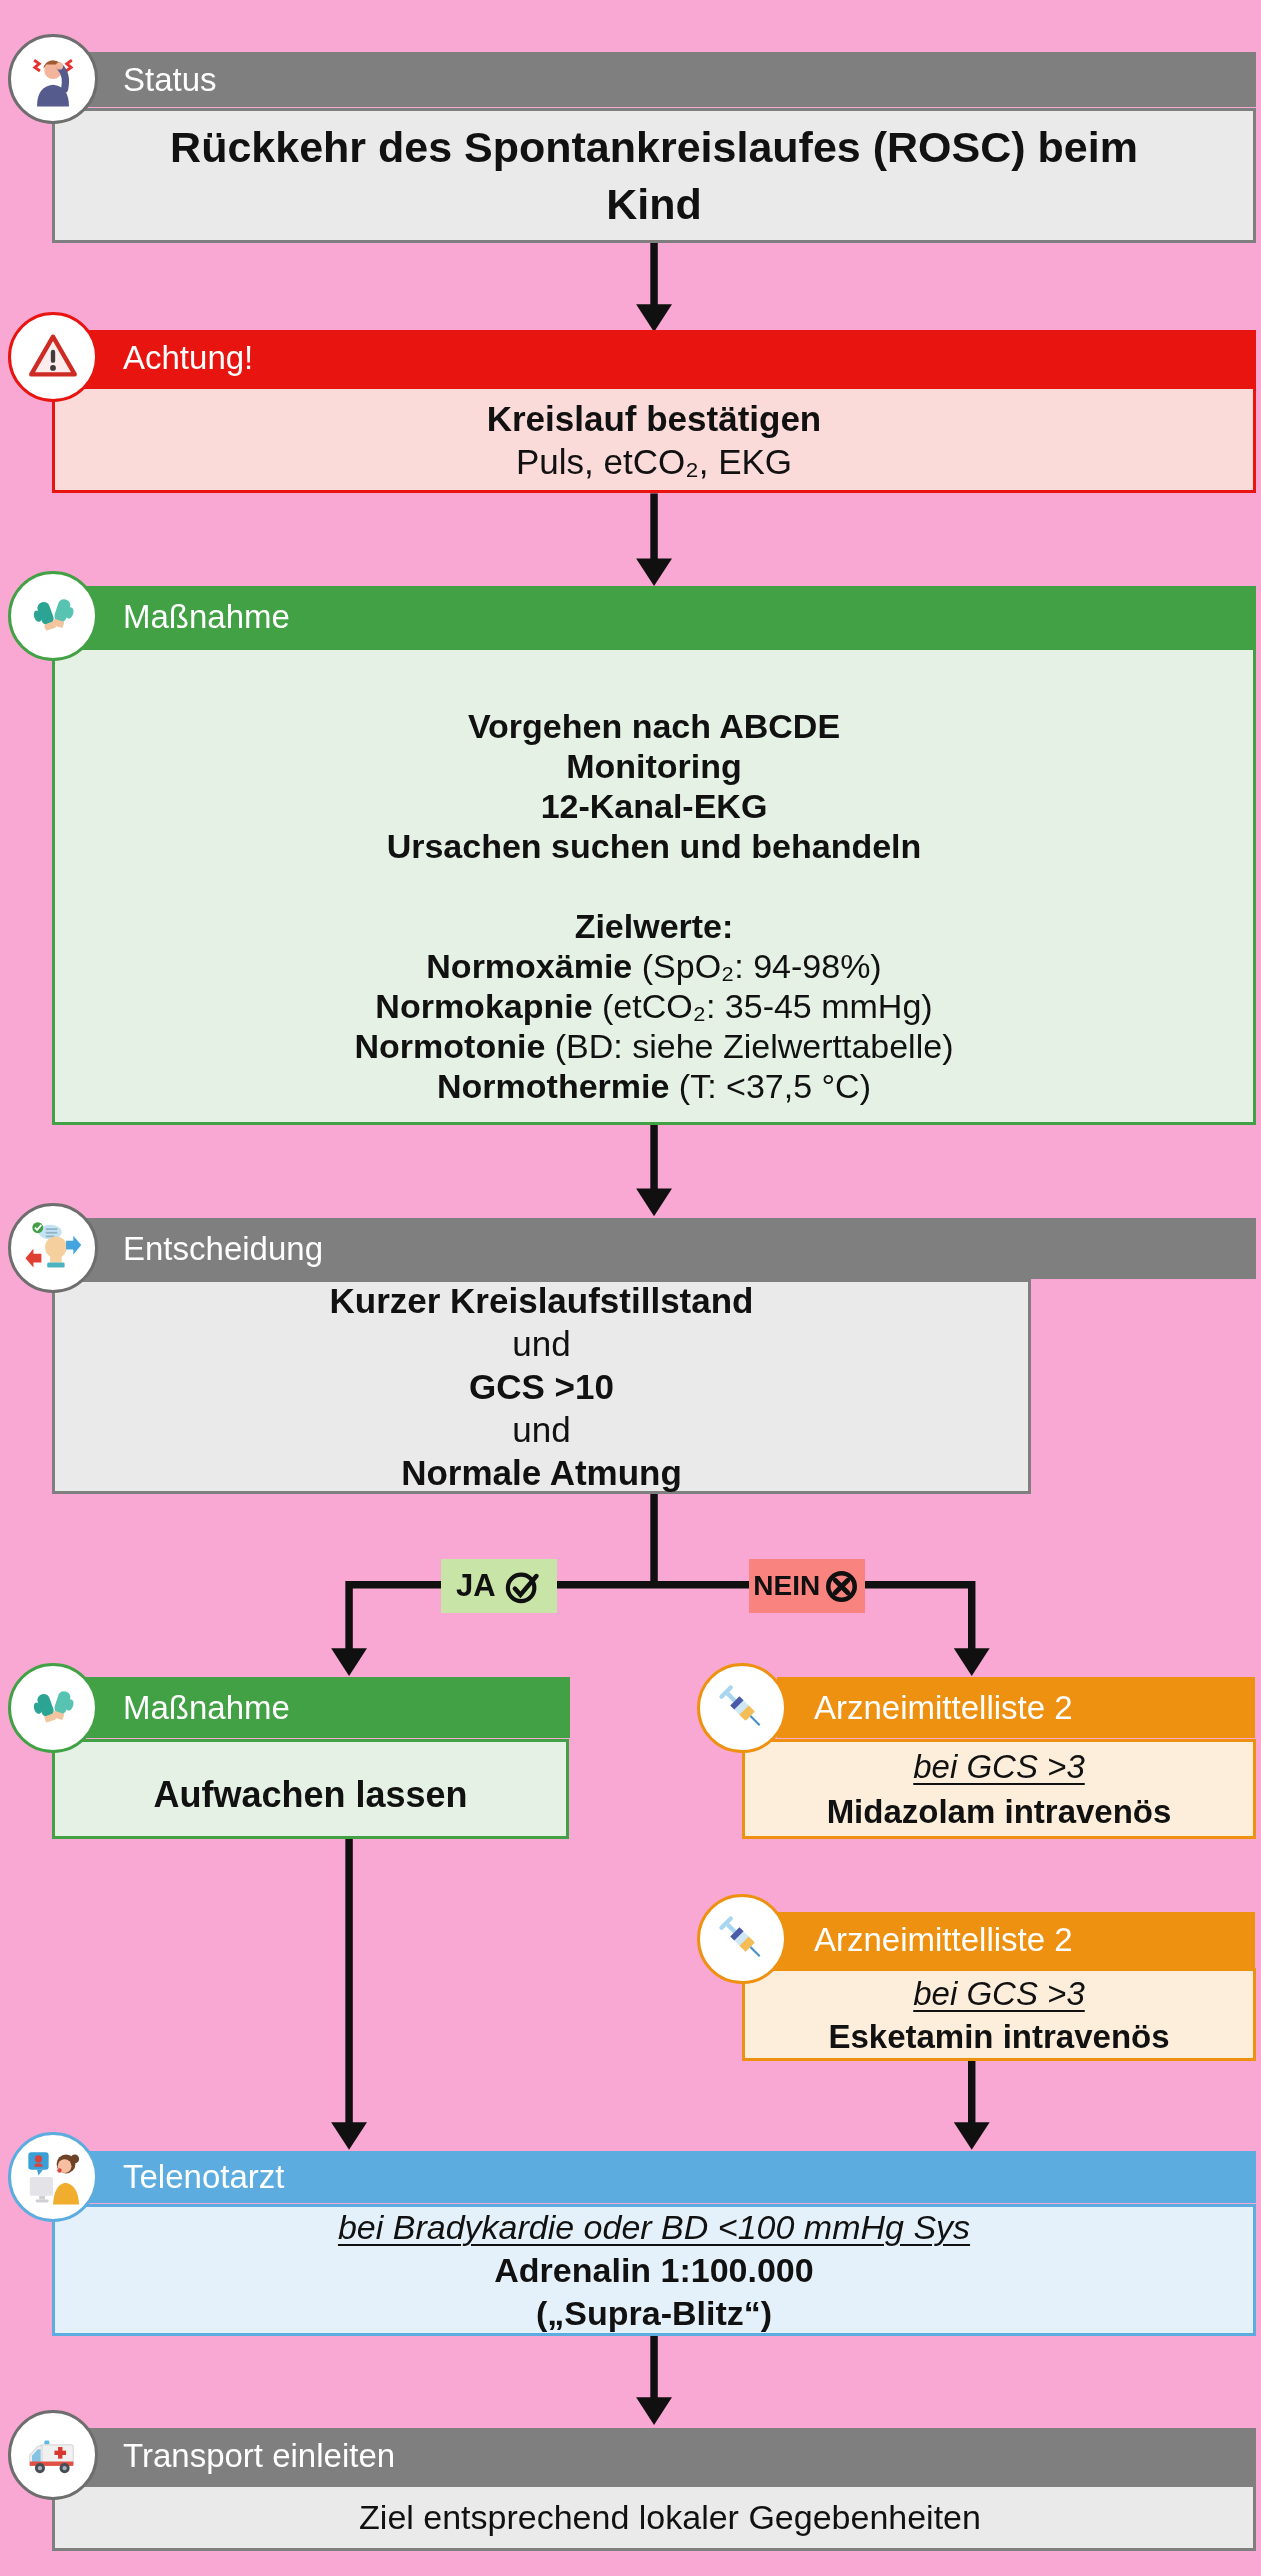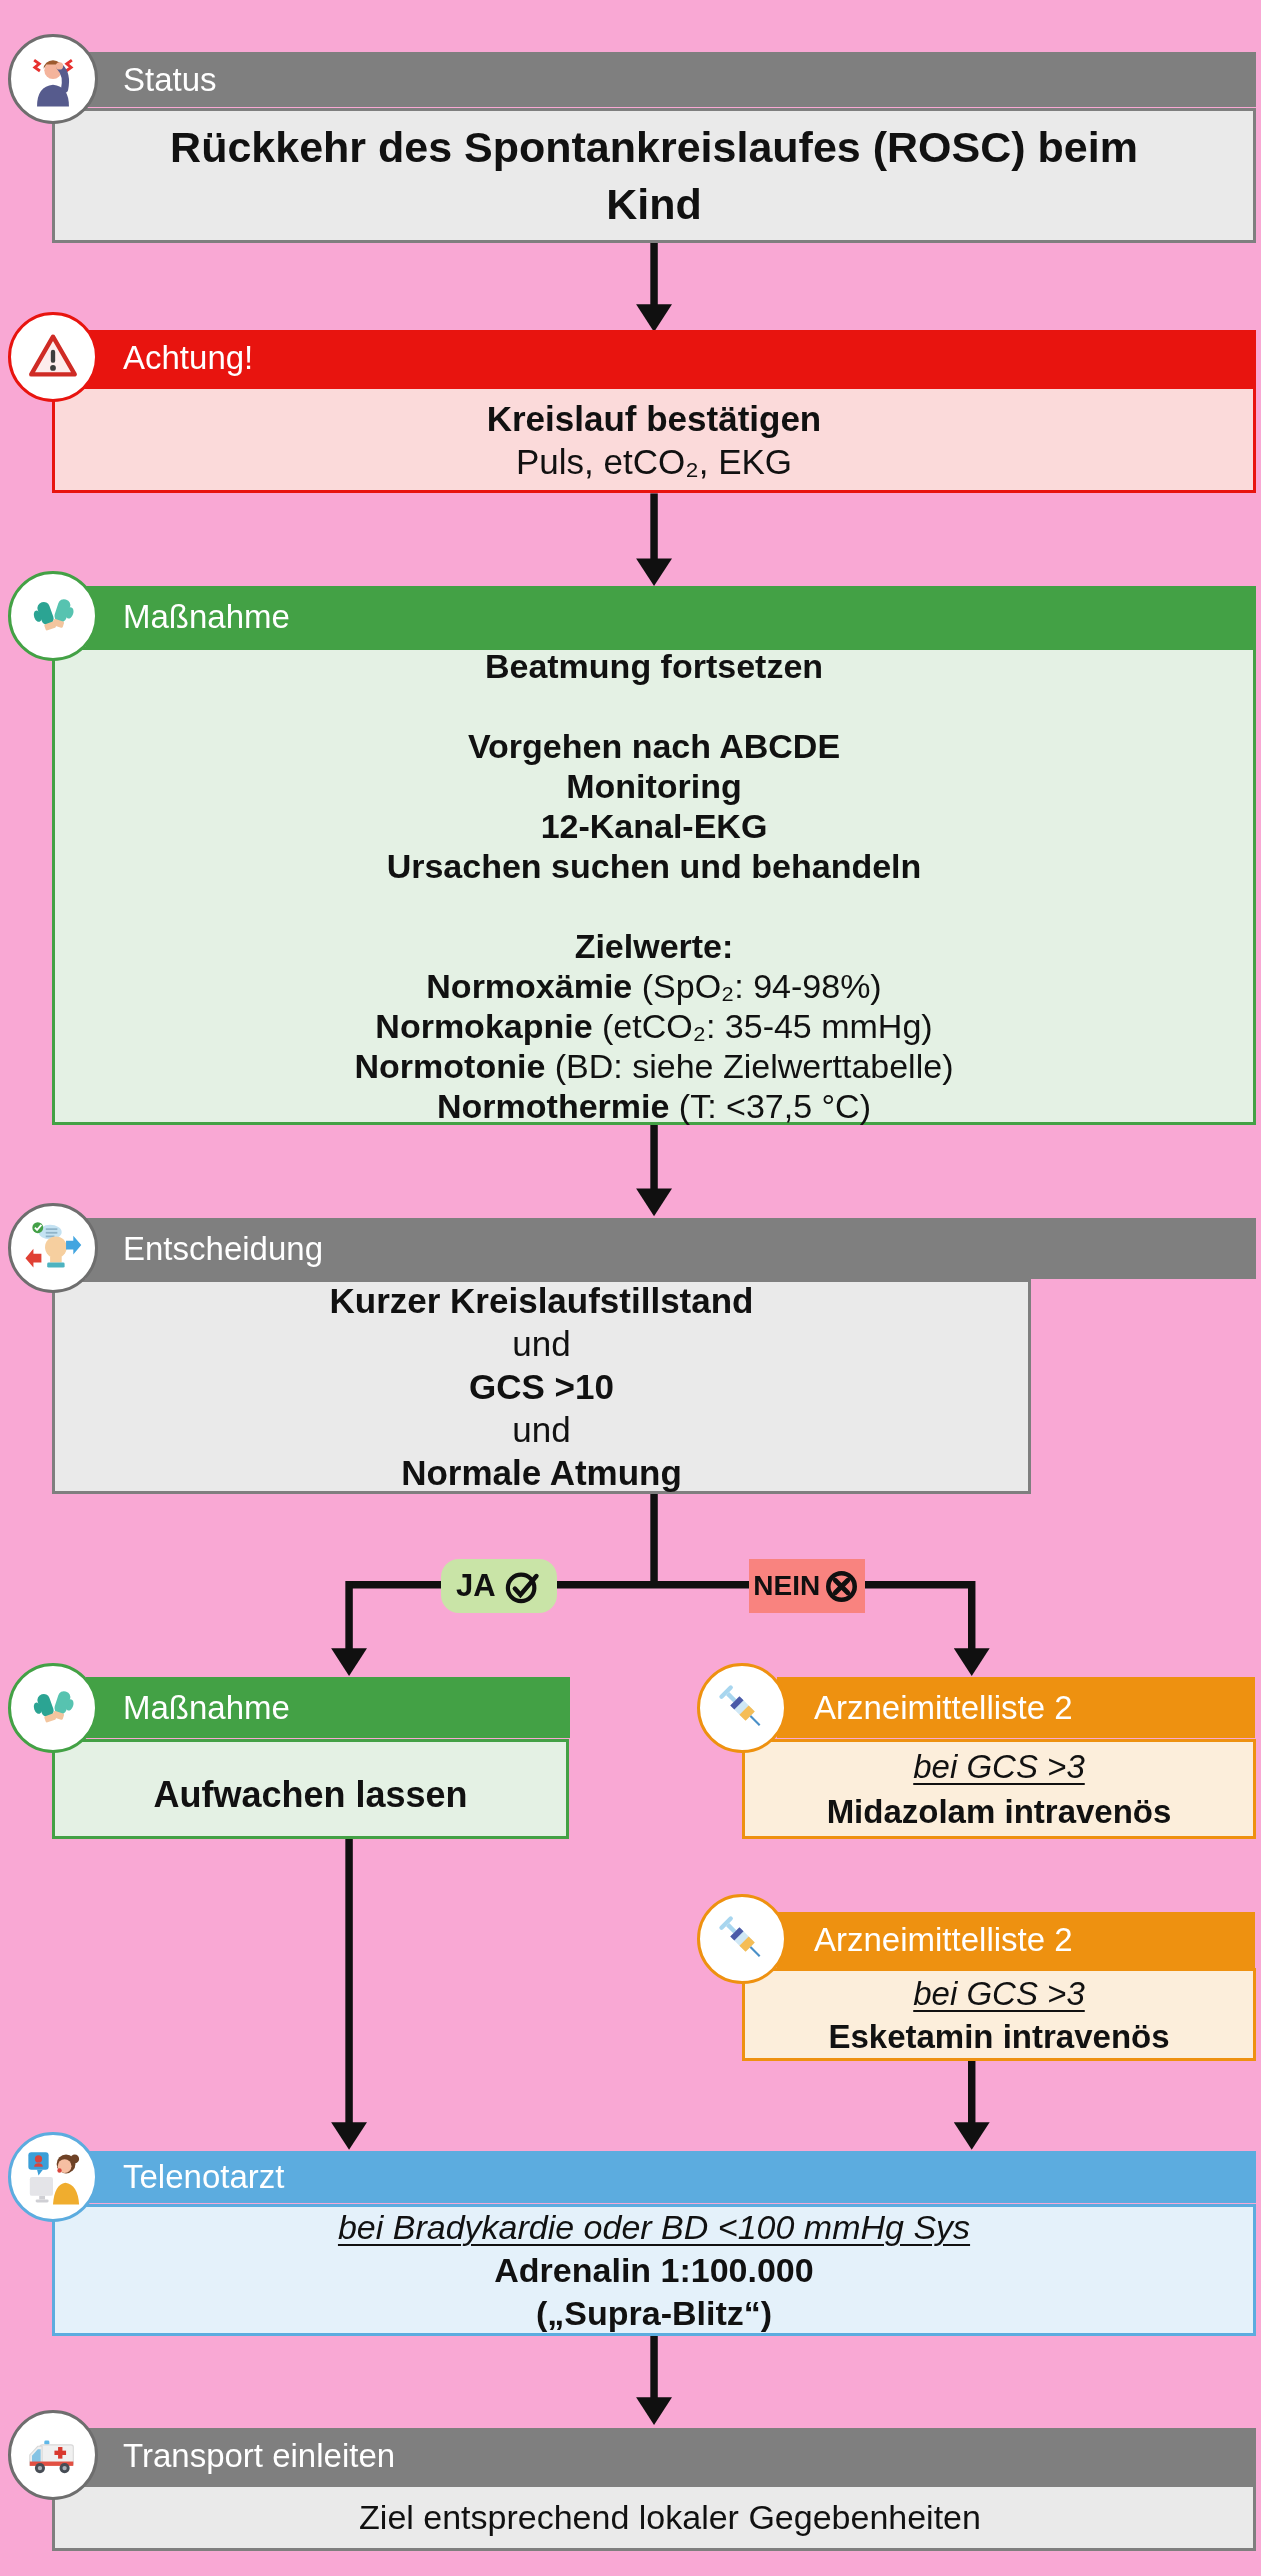--- a/index.html
+++ b/index.html
@@ -80,21 +80,21 @@
   #entscheidung-body{left:52px;top:1279px;width:979px;height:215px;}
   #entscheidung-badge{left:7.5px;top:1203px;}
   #entscheidung-body .line{font-size:35px;line-height:43px;}
 
   .branch-label{
     position:absolute;
     width:116px;height:54px;
     display:flex;align-items:center;justify-content:center;gap:7.5px;
     font-weight:bold;font-size:31px;color:#101010;
   }
-  #ja-label{left:441px;top:1559px;background:#C9E4A7;border-radius:18px;}
+  #ja-label{left:441px;top:1559px;background:#C9E4A7;}
   #nein-label{left:749px;top:1559px;background:#F9837F;gap:1.5px;font-size:28px;}
   .branch-label svg{width:39px;height:39px;flex:0 0 auto;}
 
   #massnahme2-band{left:86px;top:1677px;width:484px;height:61px;}
   #massnahme2-body{left:52px;top:1739px;width:517px;height:100px;}
   #massnahme2-badge{left:7.5px;top:1663px;}
   #massnahme2-body .line{font-size:36px;line-height:42px;margin-top:12px;}
 
   #arznei1-band{left:777px;top:1677px;width:478px;height:61px;}
   #arznei1-body{left:742px;top:1739px;width:514px;height:100px;}
@@ -186,21 +186,20 @@
       </svg>
     </div>
   </div>
 
   <div class="node t-green">
     <div class="band" id="massnahme-band">
       <span>Maßnahme</span>
     </div>
     <div class="body" id="massnahme-body">
       <div>
-          <div class="line"><span class="b">Beatmung fortsetzen</span></div>
           <div class="line">&nbsp;</div>
           <div class="line"><span class="b">Vorgehen nach ABCDE</span></div>
           <div class="line"><span class="b">Monitoring</span></div>
           <div class="line"><span class="b">12-Kanal-EKG</span></div>
           <div class="line"><span class="b">Ursachen suchen und behandeln</span></div>
           <div class="line">&nbsp;</div>
           <div class="line"><span class="b">Zielwerte:</span></div>
           <div class="line"><span class="b">Normoxämie</span><span> (SpO₂: 94-98%)</span></div>
           <div class="line"><span class="b">Normokapnie</span><span> (etCO₂: 35-45 mmHg)</span></div>
           <div class="line"><span class="b">Normotonie</span><span> (BD: siehe Zielwerttabelle)</span></div>

